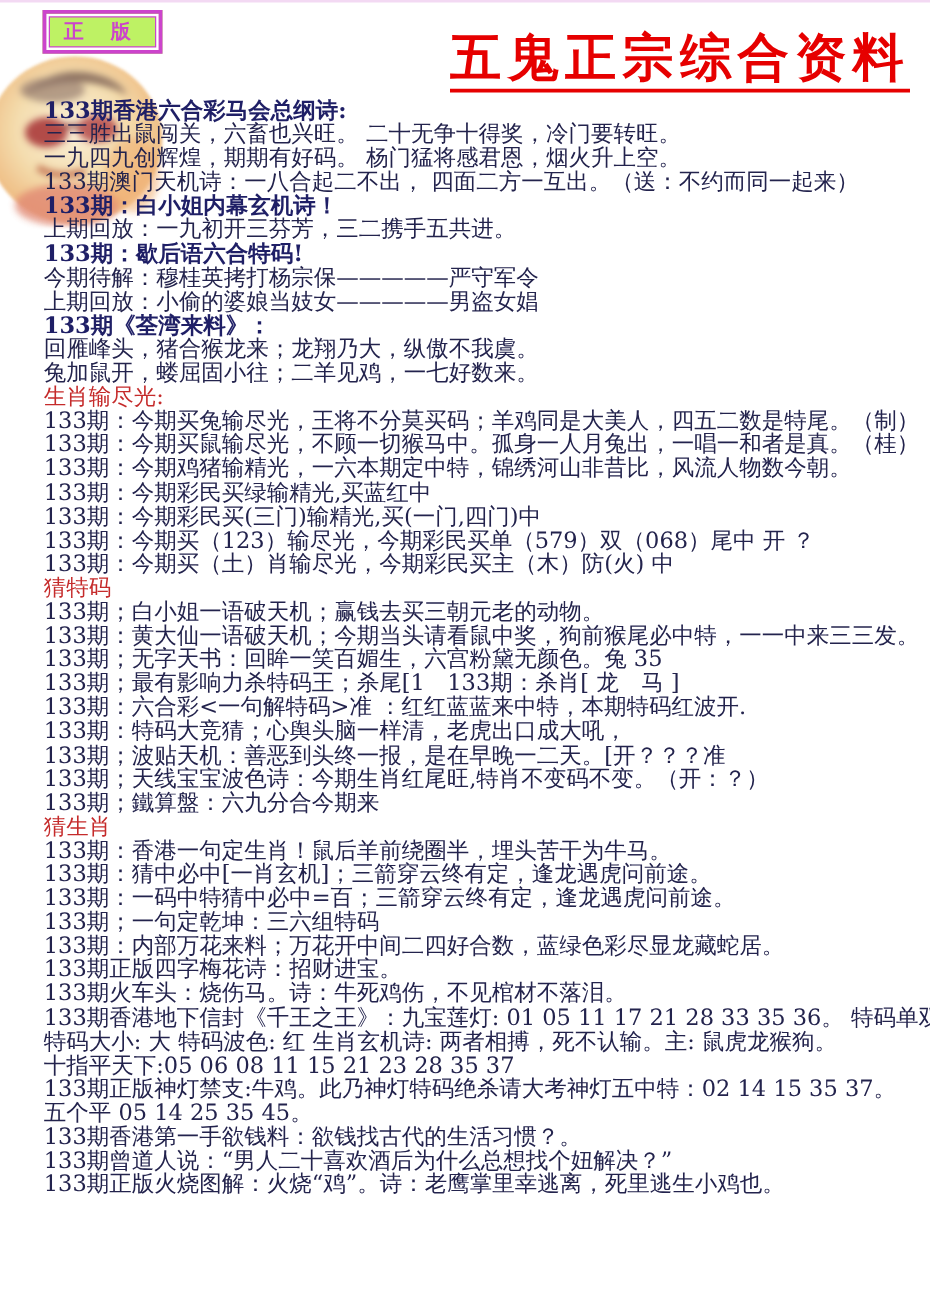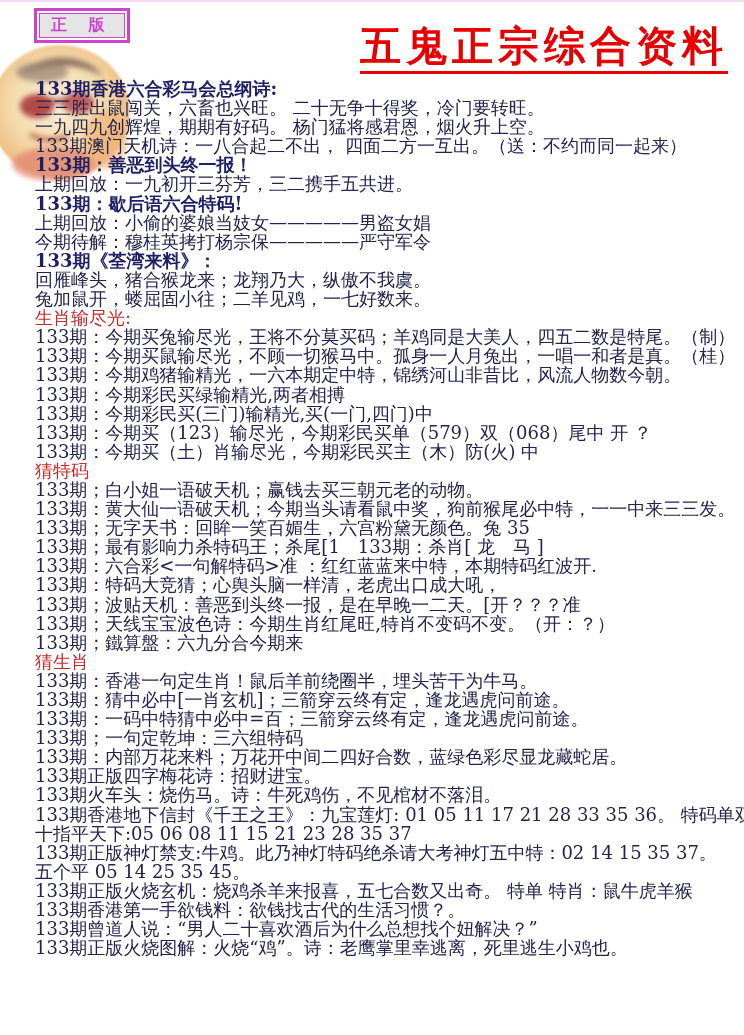--- a/index.html
+++ b/index.html
@@ -16,21 +16,21 @@
     border-top: 2px solid var(--c-topline, #f3d9f3);
   }
   
   .badge {
     position: absolute; left: 34px; top: 6px;
     padding: 4px 14px;
     border: 3px solid var(--c-badge, #cc44cc);
     box-shadow: inset 0 0 0 2px #ffffff, inset 0 0 0 3px var(--c-badge, #cc44cc);
     color: var(--c-badge, #cc44cc);
     font-size: 16px; font-weight: bold; letter-spacing: 8px;
-    background: #e5e5e5;
+    background: #bef264;
     z-index: 3;
     white-space: nowrap;
   }
   
   .mascot {
     position: absolute; left: -10px; top: 42px;
     width: 144px; height: 138px;
     z-index: 1;
     filter: blur(1.2px);
     opacity: 0.95;
@@ -108,33 +108,33 @@
 
   <div class="title-row">
     <h1 class="title">五鬼正宗综合资料</h1>
   </div>
 
   <div class="content" id="content">
       <div class="line bold">133期香港六合彩马会总纲诗:</div>
       <div class="line body">三三胜出鼠闯关，六畜也兴旺。 二十无争十得奖，冷门要转旺。</div>
       <div class="line body">一九四九创辉煌，期期有好码。 杨门猛将感君恩，烟火升上空。</div>
       <div class="line body">133期澳门天机诗：一八合起二不出， 四面二方一互出。（送：不约而同一起来）</div>
-      <div class="line bold">133期：善恶到头终一报！</div>
+      <div class="line bold">133期：白小姐内幕玄机诗！</div>
       <div class="line body">上期回放：一九初开三芬芳，三二携手五共进。</div>
       <div class="line bold">133期：歇后语六合特码!</div>
+      <div class="line body">今期待解：穆桂英拷打杨宗保—————严守军令</div>
       <div class="line body">上期回放：小偷的婆娘当妓女—————男盗女娼</div>
-      <div class="line body">今期待解：穆桂英拷打杨宗保—————严守军令</div>
       <div class="line bold">133期《荃湾来料》：</div>
       <div class="line body">回雁峰头，猪合猴龙来；龙翔乃大，纵傲不我虞。</div>
       <div class="line body">兔加鼠开，蝼屈固小往；二羊见鸡，一七好数来。</div>
       <div class="line red">生肖输尽光:</div>
       <div class="line body">133期：今期买兔输尽光，王将不分莫买码；羊鸡同是大美人，四五二数是特尾。（制）</div>
       <div class="line body">133期：今期买鼠输尽光，不顾一切猴马中。孤身一人月兔出，一唱一和者是真。（桂）</div>
       <div class="line body">133期：今期鸡猪输精光，一六本期定中特，锦绣河山非昔比，风流人物数今朝。</div>
-      <div class="line body">133期：今期彩民买绿输精光,两者相搏</div>
+      <div class="line body">133期：今期彩民买绿输精光,买蓝红中</div>
       <div class="line body">133期：今期彩民买(三门)输精光,买(一门,四门)中</div>
       <div class="line body">133期：今期买（123）输尽光，今期彩民买单（579）双（068）尾中 开 ？</div>
       <div class="line body">133期：今期买（土）肖输尽光，今期彩民买主（木）防(火) 中</div>
       <div class="line red">猜特码</div>
       <div class="line body">133期；白小姐一语破天机；赢钱去买三朝元老的动物。</div>
       <div class="line body">133期：黄大仙一语破天机；今期当头请看鼠中奖，狗前猴尾必中特，一一中来三三发。</div>
       <div class="line body">133期；无字天书：回眸一笑百媚生，六宫粉黛无颜色。兔 35</div>
       <div class="line body">133期；最有影响力杀特码王；杀尾[1　133期：杀肖[ 龙　马 ]</div>
       <div class="line body">133期：六合彩&lt;一句解特码&gt;准 ：红红蓝蓝来中特，本期特码红波开.</div>
       <div class="line body">133期：特码大竞猜；心舆头脑一样清，老虎出口成大吼，</div>
@@ -143,22 +143,22 @@
       <div class="line body">133期；鐵算盤：六九分合今期来</div>
       <div class="line red">猜生肖</div>
       <div class="line body">133期：香港一句定生肖！鼠后羊前绕圈半，埋头苦干为牛马。</div>
       <div class="line body">133期：猜中必中[一肖玄机]；三箭穿云终有定，逢龙遇虎问前途。</div>
       <div class="line body">133期：一码中特猜中必中=百；三箭穿云终有定，逢龙遇虎问前途。</div>
       <div class="line body">133期；一句定乾坤：三六组特码</div>
       <div class="line body">133期：内部万花来料；万花开中间二四好合数，蓝绿色彩尽显龙藏蛇居。</div>
       <div class="line body">133期正版四字梅花诗：招财进宝。</div>
       <div class="line body">133期火车头：烧伤马。诗：牛死鸡伤，不见棺材不落泪。</div>
       <div class="line body">133期香港地下信封《千王之王》：九宝莲灯: 01 05 11 17 21 28 33 35 36。 特码单双: 双</div>
+      <div class="line body">特码大小: 大 特码波色: 红 生肖玄机诗: 两者相搏，死不认输。主: 鼠虎龙猴狗。</div>
       <div class="line body">十指平天下:05 06 08 11 15 21 23 28 35 37</div>
       <div class="line body">133期正版神灯禁支:牛鸡。此乃神灯特码绝杀请大考神灯五中特：02 14 15 35 37。</div>
       <div class="line body">五个平 05 14 25 35 45。</div>
-      <div class="line body">133期正版火烧玄机：烧鸡杀羊来报喜，五七合数又出奇。 特单 特肖：鼠牛虎羊猴</div>
       <div class="line body">133期香港第一手欲钱料：欲钱找古代的生活习惯？。</div>
       <div class="line body">133期曾道人说：“男人二十喜欢酒后为什么总想找个妞解决？”</div>
       <div class="line body">133期正版火烧图解：火烧“鸡”。诗：老鹰掌里幸逃离，死里逃生小鸡也。</div>
     </div>
 
 </div>
 
 </body></html>

